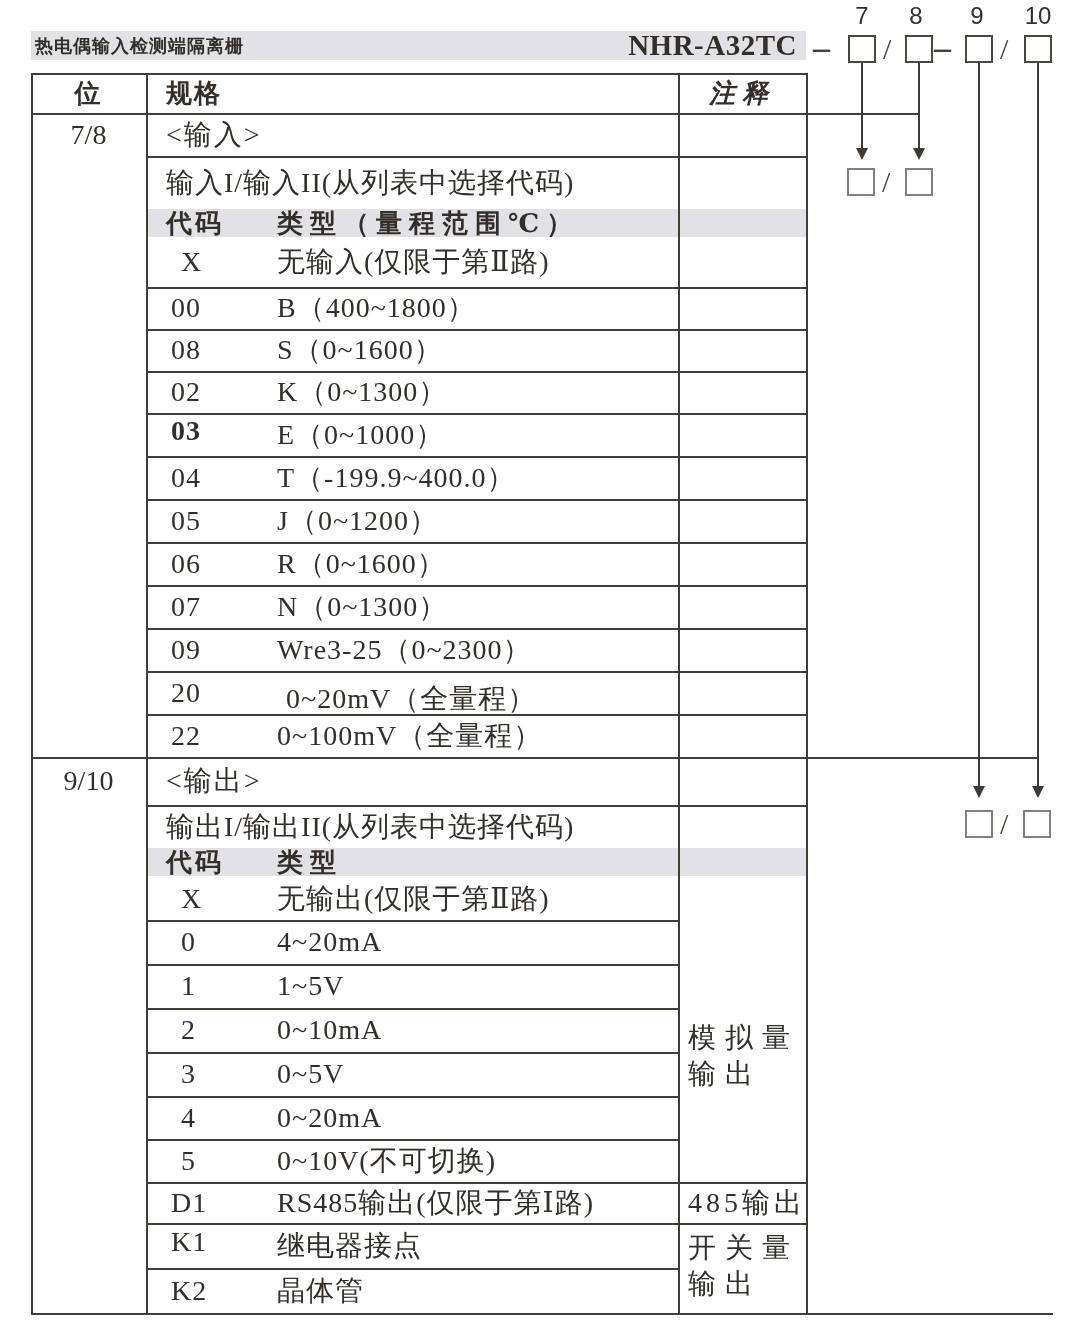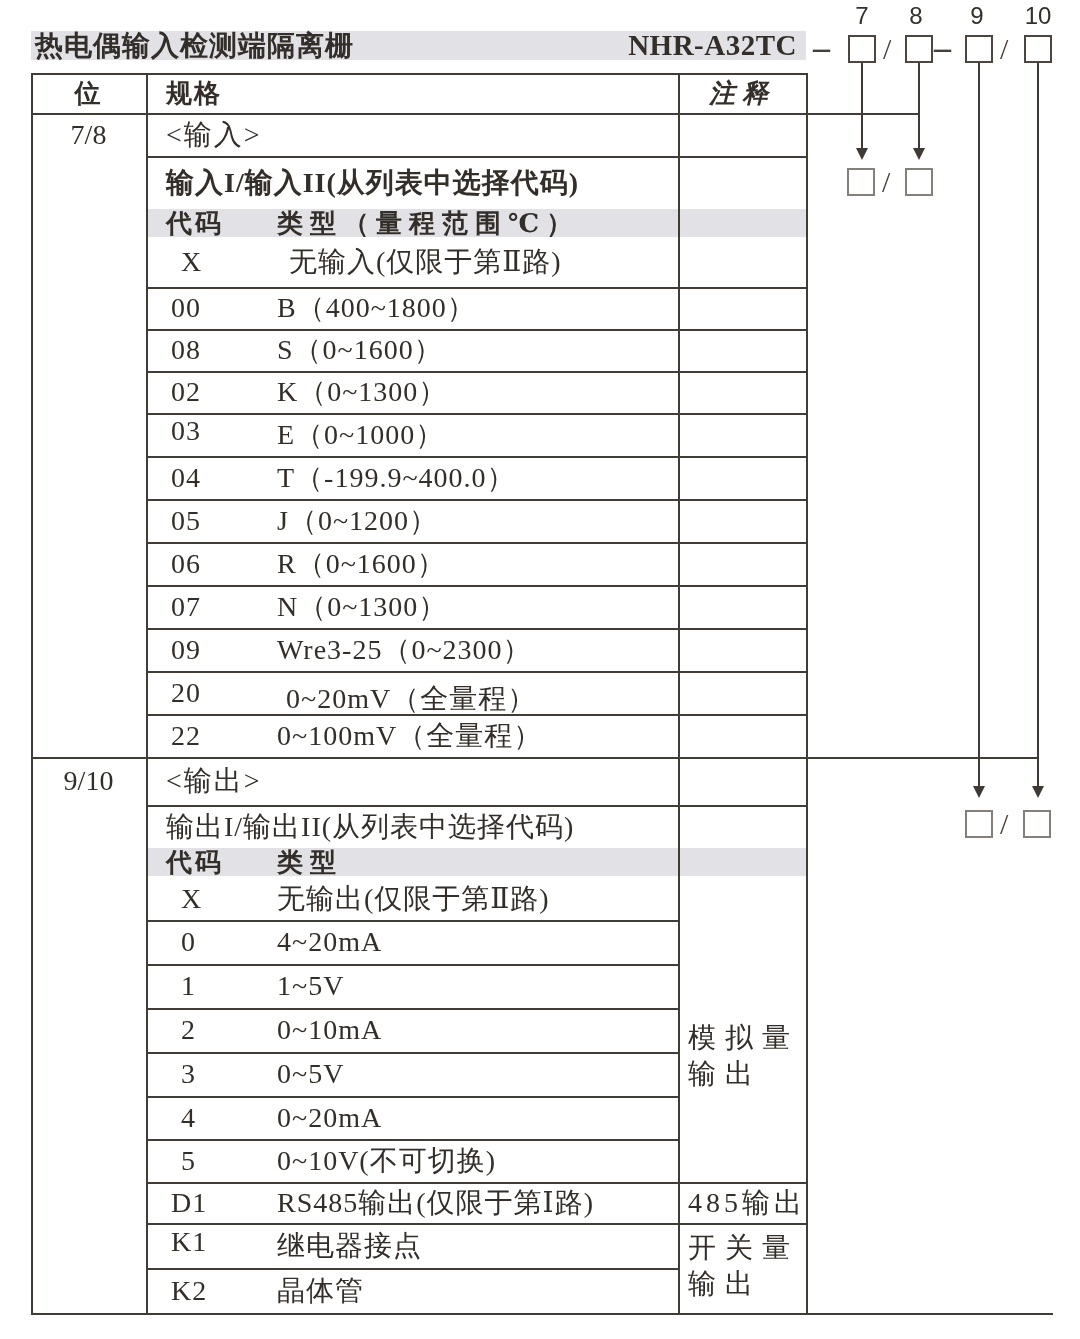--- a/index.html
+++ b/index.html
@@ -2,21 +2,21 @@
 <html><head>
 <meta charset="utf-8">
 <style>
   html,body{margin:0;padding:0;background:#ffffff;}
   .page{position:relative;width:1080px;height:1339px;background:#ffffff;overflow:hidden;
         font-family:"Liberation Serif","DejaVu Serif",serif;color:#332e29;}
   .hl{position:absolute;height:1.6px;background:#423c36;}
   .vl{position:absolute;width:1.6px;background:#423c36;}
   .band{position:absolute;background:#e2e2e6;}
   .title-band{left:31px;top:31px;width:775px;height:29px;display:flex;align-items:center;justify-content:space-between;}
-  .title-text{font-size:28px;font-weight:bold;letter-spacing:1px;padding-left:4px;white-space:nowrap;}
+  .title-text{font-size:18px;font-weight:bold;letter-spacing:1px;padding-left:4px;white-space:nowrap;}
   .model-text{font-size:29px;font-weight:bold;letter-spacing:.5px;padding-right:9px;white-space:nowrap;}
   .colhdr{position:absolute;top:76px;height:34px;display:flex;align-items:center;font-size:26px;font-weight:bold;letter-spacing:2px;white-space:nowrap;}
   .center{justify-content:center;text-align:center;}
   .poslabel{position:absolute;left:31px;width:115px;display:flex;align-items:center;justify-content:center;font-size:28px;}
   .spec-line{position:absolute;left:166px;display:flex;align-items:center;font-size:28px;letter-spacing:1px;white-space:nowrap;}
   .listhdr-code{position:absolute;left:166px;font-size:26px;font-weight:bold;letter-spacing:3px;display:flex;align-items:center;}
   .listhdr-type{position:absolute;left:277px;font-size:26px;font-weight:bold;letter-spacing:7px;display:flex;align-items:center;white-space:nowrap;}
   .code-cell{position:absolute;left:171px;display:flex;align-items:center;font-size:28px;letter-spacing:1px;}
   .type-cell{position:absolute;left:277px;display:flex;align-items:center;font-size:28px;letter-spacing:1px;white-space:nowrap;}
   .note-cell{position:absolute;left:688px;font-size:28px;white-space:nowrap;}
@@ -75,33 +75,33 @@
       <div class="vl" style="left: 678px; top: 73px; height: 1240px;"></div>
       <div class="vl" style="left: 806px; top: 73px; height: 1240px;"></div>
     </div>
 
   <div class="colhdr center" style="left:31px;width:115px;">位</div>
   <div class="colhdr" style="left:166px;">规格</div>
   <div class="colhdr center" style="left:678px;width:128px;letter-spacing:7px;font-style:italic;">注释</div>
 
   <div class="poslabel" style="top:113px;height:43px;">7/8</div>
   <div class="spec-line" style="top:113px;height:43px;letter-spacing:2px;">&lt;输入&gt;</div>
-  <div class="spec-line" style="top:156px;height:53px;font-weight:bold;">输入I/输入II(从列表中选择代码)</div>
+  <div class="spec-line" style="top:156px;height:53px;">输入I/输入II(从列表中选择代码)</div>
   <div class="listhdr-code" style="top:209px;height:28px;">代码</div>
   <div class="listhdr-type" style="top:209px;height:28px;">类型（量程范围℃）</div>
   <div id="input-rows">
       <div class="code-cell" style="top: 237px; height: 50px; padding-left: 10px;">X</div>
-      <div class="type-cell" style="top: 237px; height: 50px; margin-left: 12px;">无输入(仅限于第Ⅱ路)</div>
+      <div class="type-cell" style="top: 237px; height: 50px;">无输入(仅限于第Ⅱ路)</div>
       <div class="code-cell" style="top: 287px; height: 42px;">00</div>
       <div class="type-cell" style="top: 287px; height: 42px;">B（400~1800）</div>
       <div class="code-cell" style="top: 329px; height: 42px;">08</div>
       <div class="type-cell" style="top: 329px; height: 42px;">S（0~1600）</div>
       <div class="code-cell" style="top: 371px; height: 42px;">02</div>
       <div class="type-cell" style="top: 371px; height: 42px;">K（0~1300）</div>
-      <div class="code-cell" style="top: 413px; height: 36px;">03</div>
+      <div class="code-cell" style="top: 413px; height: 36px; font-weight: bold;">03</div>
       <div class="type-cell" style="top: 413px; height: 43px;">E（0~1000）</div>
       <div class="code-cell" style="top: 456px; height: 43px;">04</div>
       <div class="type-cell" style="top: 456px; height: 43px;">T（-199.9~400.0）</div>
       <div class="code-cell" style="top: 499px; height: 43px;">05</div>
       <div class="type-cell" style="top: 499px; height: 43px;">J（0~1200）</div>
       <div class="code-cell" style="top: 542px; height: 43px;">06</div>
       <div class="type-cell" style="top: 542px; height: 43px;">R（0~1600）</div>
       <div class="code-cell" style="top: 585px; height: 43px;">07</div>
       <div class="type-cell" style="top: 585px; height: 43px;">N（0~1300）</div>
       <div class="code-cell" style="top: 628px; height: 43px;">09</div>

